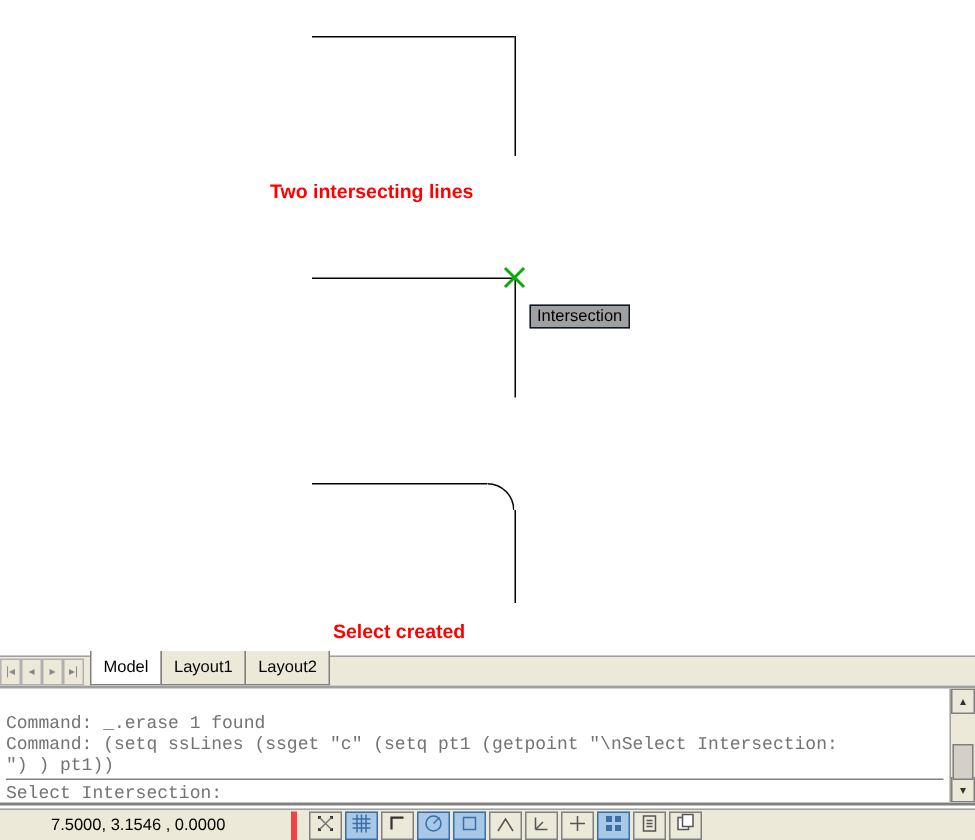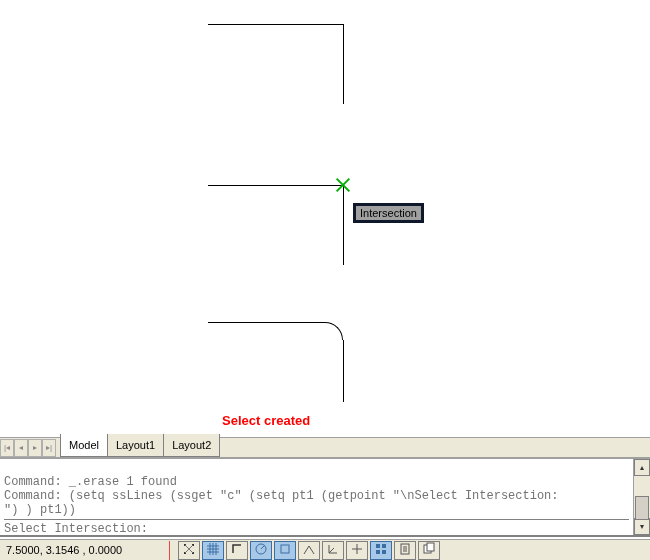--- a/index.html
+++ b/index.html
@@ -22,21 +22,21 @@
   .red-label {
     position: absolute;
     color: #ff0000;
     font-weight: bold;
     font-size: 13px;
     white-space: nowrap;
   }
   .intersection-tip {
     position: absolute;
     background: #a0a0a0;
-    border: 3px solid #0f172a;
+    border: 1px solid #0f172a;
     font-size: 11px;
     padding: 1px 4px;
     color: #000;
   }
   .fillet-arc {
     position: absolute;
     border-top: 1px solid #000;
     border-right: 1px solid #000;
     border-top-right-radius: 100%;
   }
@@ -160,22 +160,23 @@
     border-top: 1px solid #a0a0a0;
     display: flex;
     align-items: center;
     font-size: 11px;
   }
   .coord-pane {
     width: 170px;
     padding: 0 6px;
     height: 19px;
     display: flex; align-items: center;
-    border-right: 1px solid #ef4444;
+    border-right: 4px solid #ef4444;
     color: #000;
+    margin-left: 28px;
   }
   .status-btns {
     display: flex;
     align-items: center;
     margin-left: 8px;
     gap: 2px;
   }
   .status-btn {
     width: 22px; height: 19px;
     border: 1px solid #808080;
@@ -189,20 +190,21 @@
   }
   .status-btn svg { width: 14px; height: 14px; }
 </style>
 </head>
 <body>
 
 <div class="canvas">
 
   <div class="line-h" style="left:208px; top:24px; width:135px;"></div>
   <div class="line-v" style="left:343px; top:24px; height:80px;"></div>
+  <div class="red-label" style="left:180px; top:120px;">Two intersecting lines</div>
 
   <div class="line-h" style="left:208px; top:185px; width:135px;"></div>
   <div class="line-v" style="left:343px; top:185px; height:80px;"></div>
   <div class="snap-marker" style="left:335px; top:177px;">
     <div class="x1"></div>
       <div class="x2"></div>
   </div>
   <div class="intersection-tip" style="left:353px; top:203px;">Intersection</div>
 
   <div class="line-h" style="left:208px; top:322px; width:117px;"></div>

